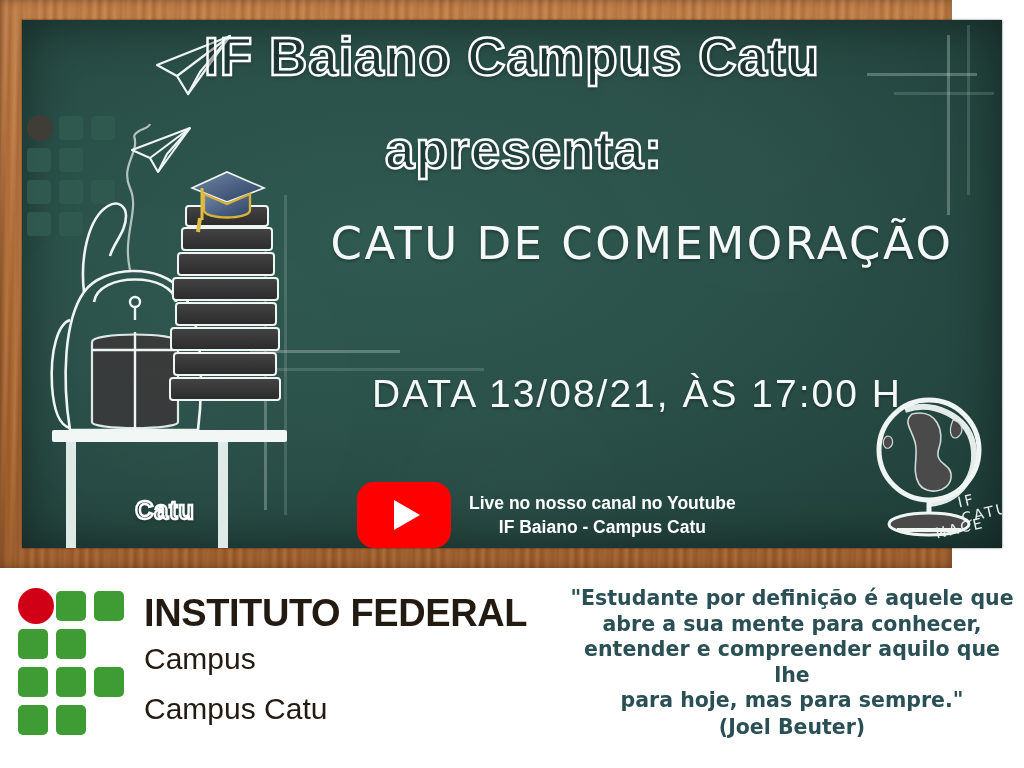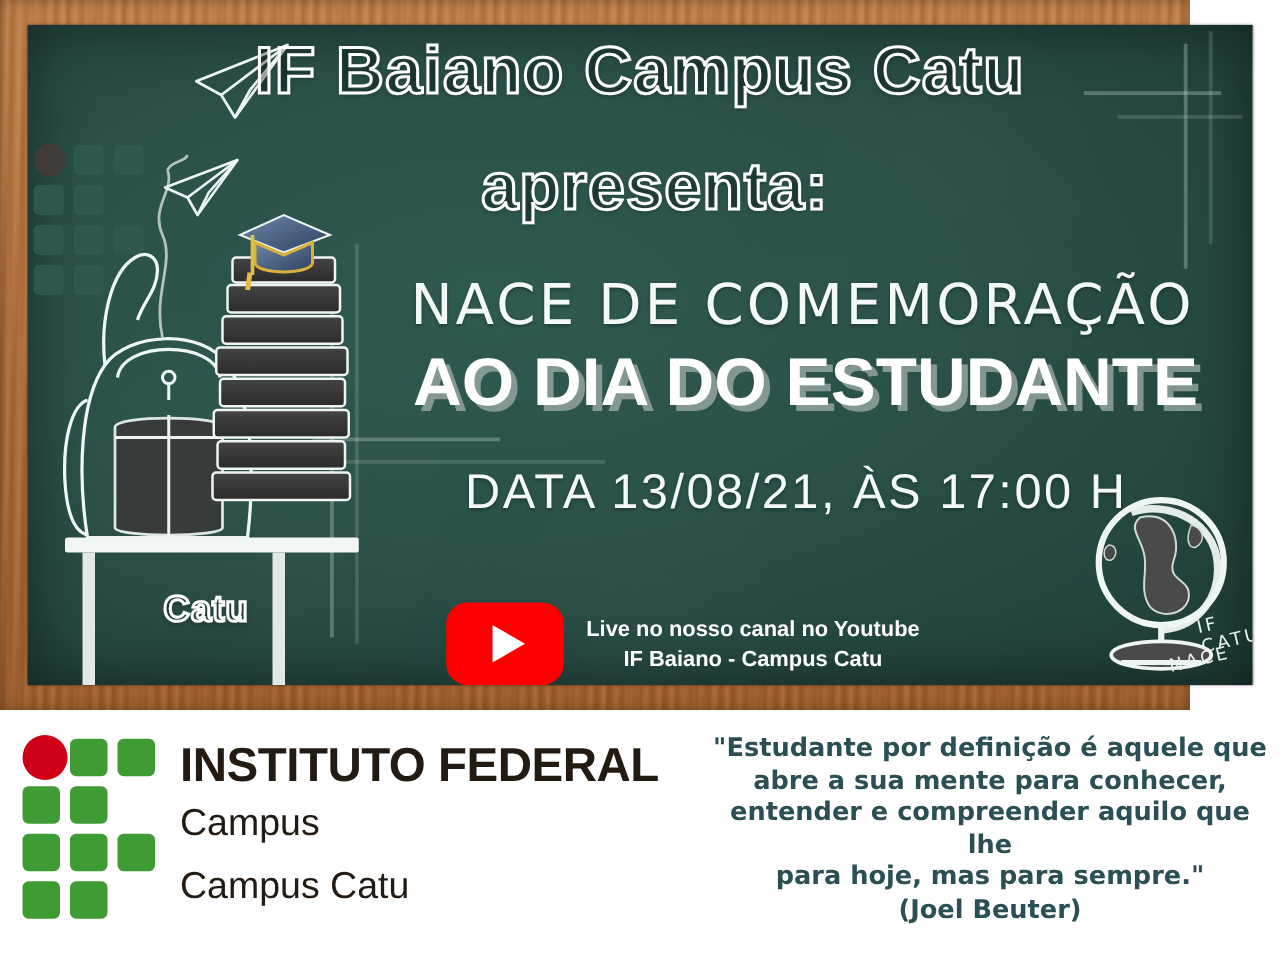--- a/index.html
+++ b/index.html
@@ -88,22 +88,22 @@
   #data-heading {
     position:absolute; left:255px; top:350px; width:720px; text-align:center;
     color:#f4f8f6; font-size:39px; line-height:48px; font-weight:400;
     letter-spacing:2px;
     font-family:Liberation Sans, sans-serif;
     text-shadow:0 2px 3px rgba(0,0,0,.3);
   }
 
   
   #catu-label {
-    position:absolute; left:68px; top:452px; width:150px; text-align:center;
-    font-size:29px; font-weight:700; letter-spacing:1px;
+    position:absolute; left:68px; top:476px; width:150px; text-align:center;
+    font-size:25px; font-weight:700; letter-spacing:1px;
   }
 
   
   #youtube-block {
     position:absolute; left:335px; top:462px; display:flex; align-items:center; gap:18px;
   }
   #yt-icon {
     width:94px; height:66px; border-radius:17px; background:#fe0000;
     display:flex; align-items:center; justify-content:center; flex:0 0 auto;
   }
@@ -265,22 +265,21 @@
           <ellipse cx="62" cy="132" rx="40" ry="11" fill="#4a4a4a" stroke="#eef5f2" stroke-width="3"></ellipse>
           <path d="M30 138 L94 138" stroke="#eef5f2" stroke-width="4"></path>
         </g>
       </svg>
 
       <div id="title-block">
         <div id="title-line1" class="outline-text">IF Baiano Campus Catu</div>
         <div id="title-line2" class="outline-text">apresenta:</div>
       </div>
 
-      <div id="live-heading">NACE DE COMEMORAÇÃO</div>
-      <div id="ao-dia-heading">AO DIA DO ESTUDANTE</div>
+      <div id="live-heading">CATU DE COMEMORAÇÃO</div>
       <div id="data-heading">DATA 13/08/21, ÀS 17:00 H</div>
 
       <div id="catu-label" class="outline-text">Catu</div>
 
       <div id="youtube-block">
         <div id="yt-icon">
           <div class="tri"></div>
         </div>
         <div id="yt-text">
           <div>Live no nosso canal no Youtube</div>

